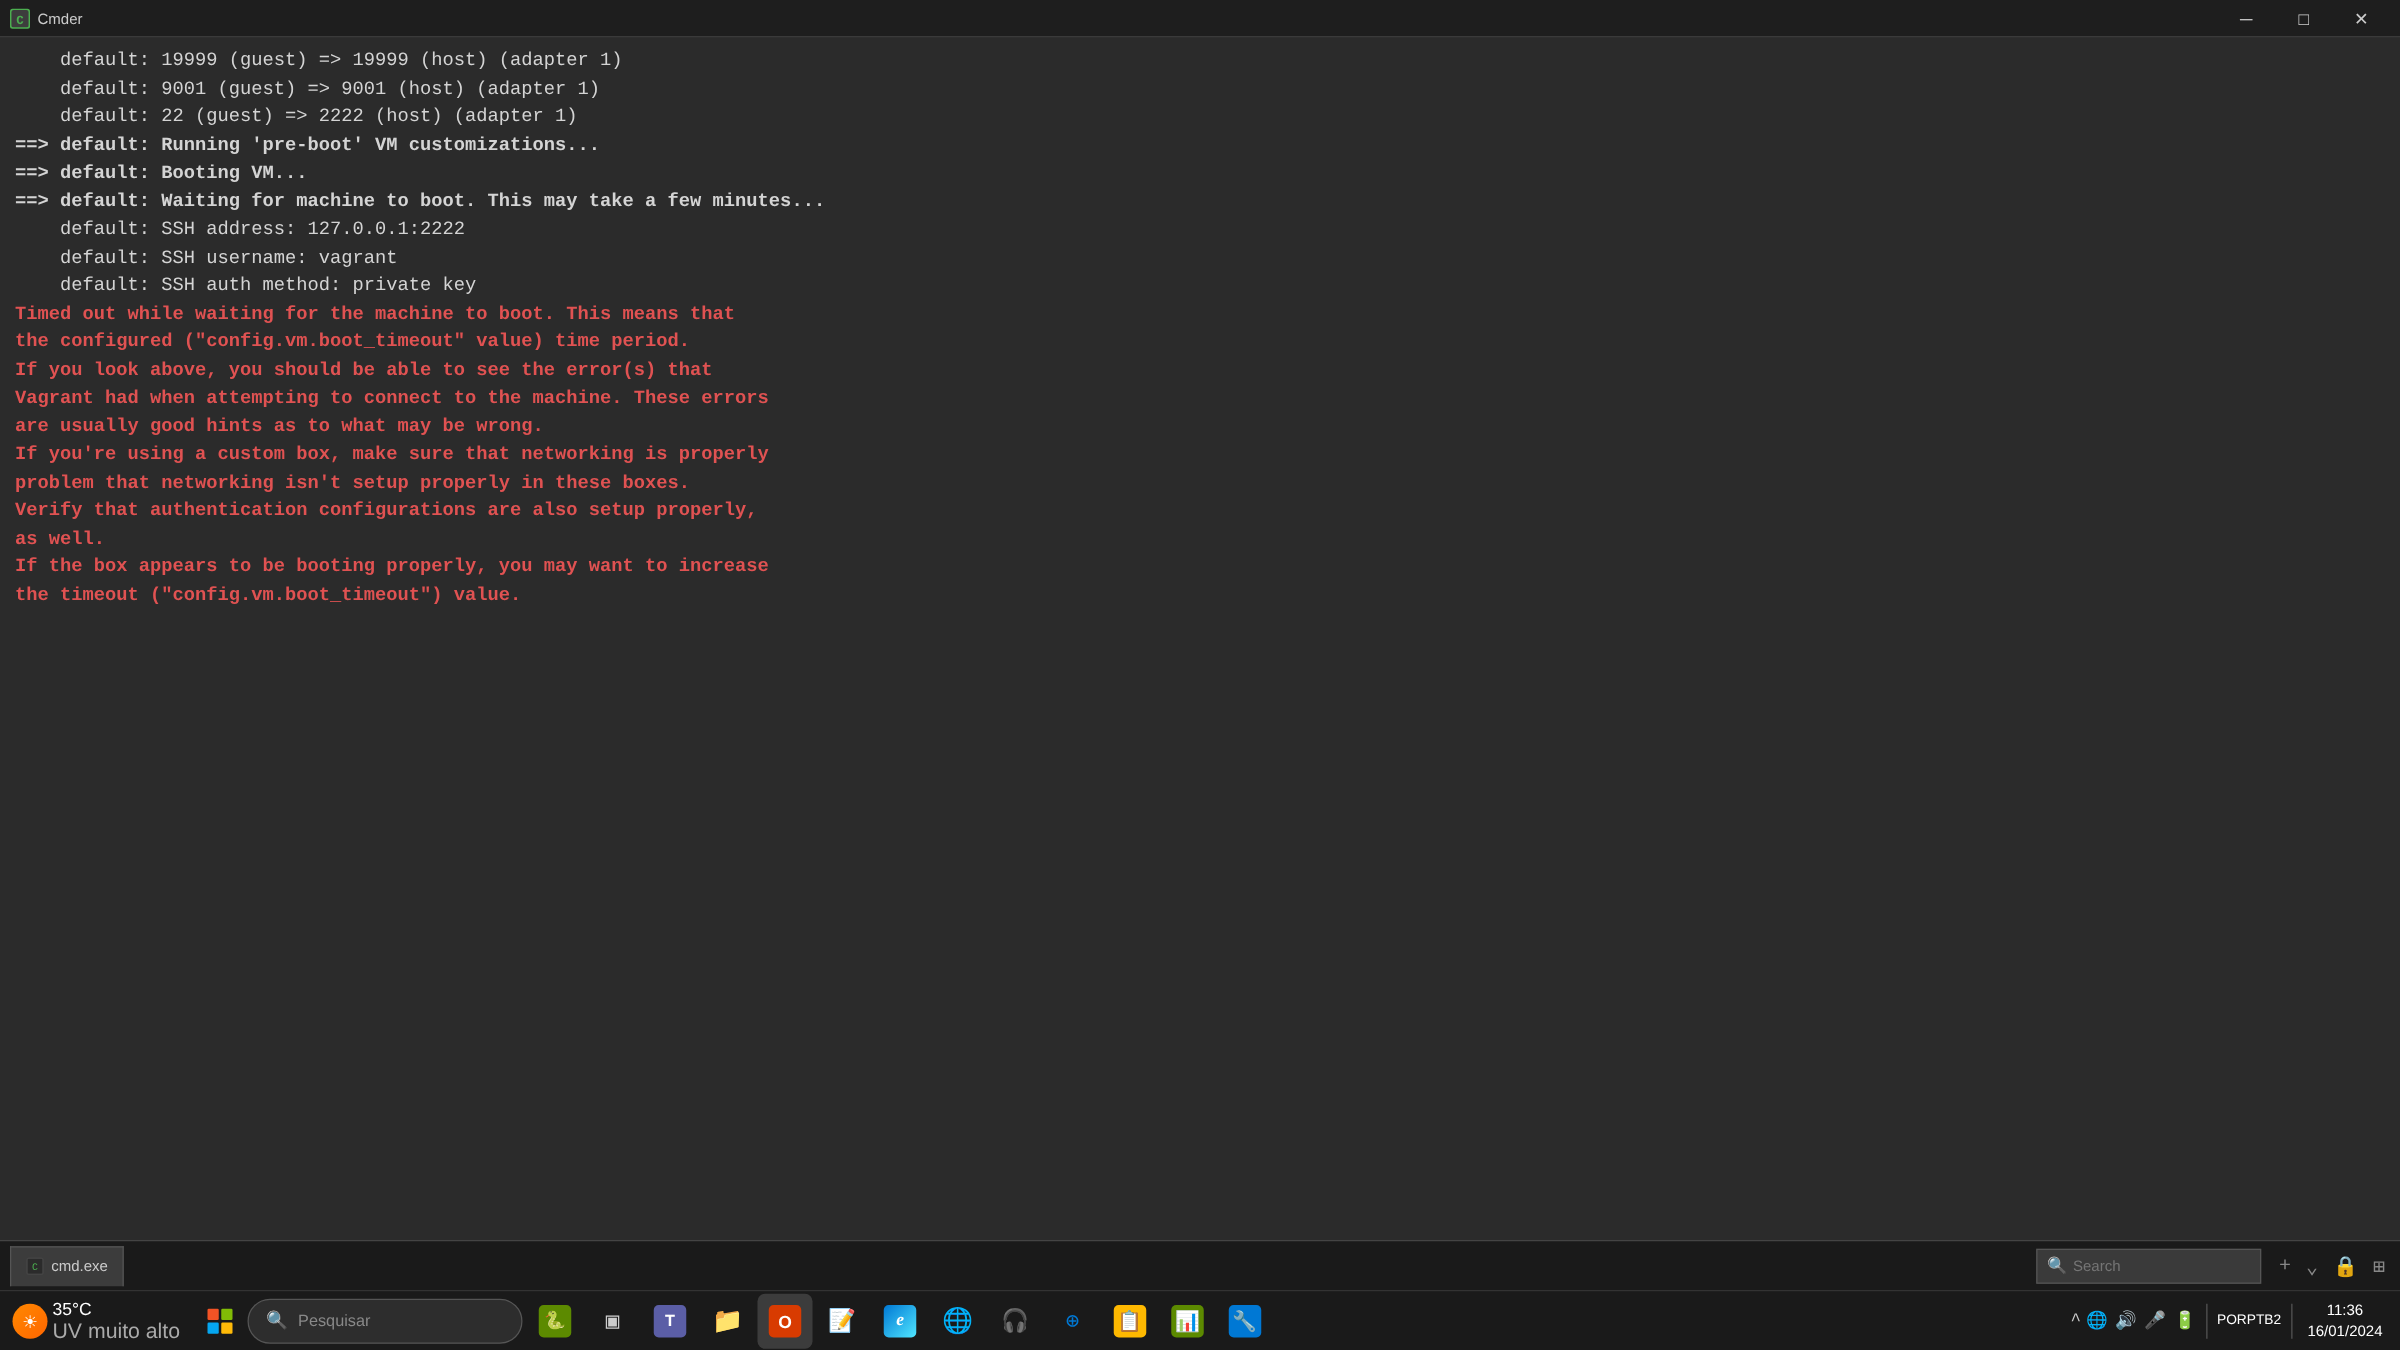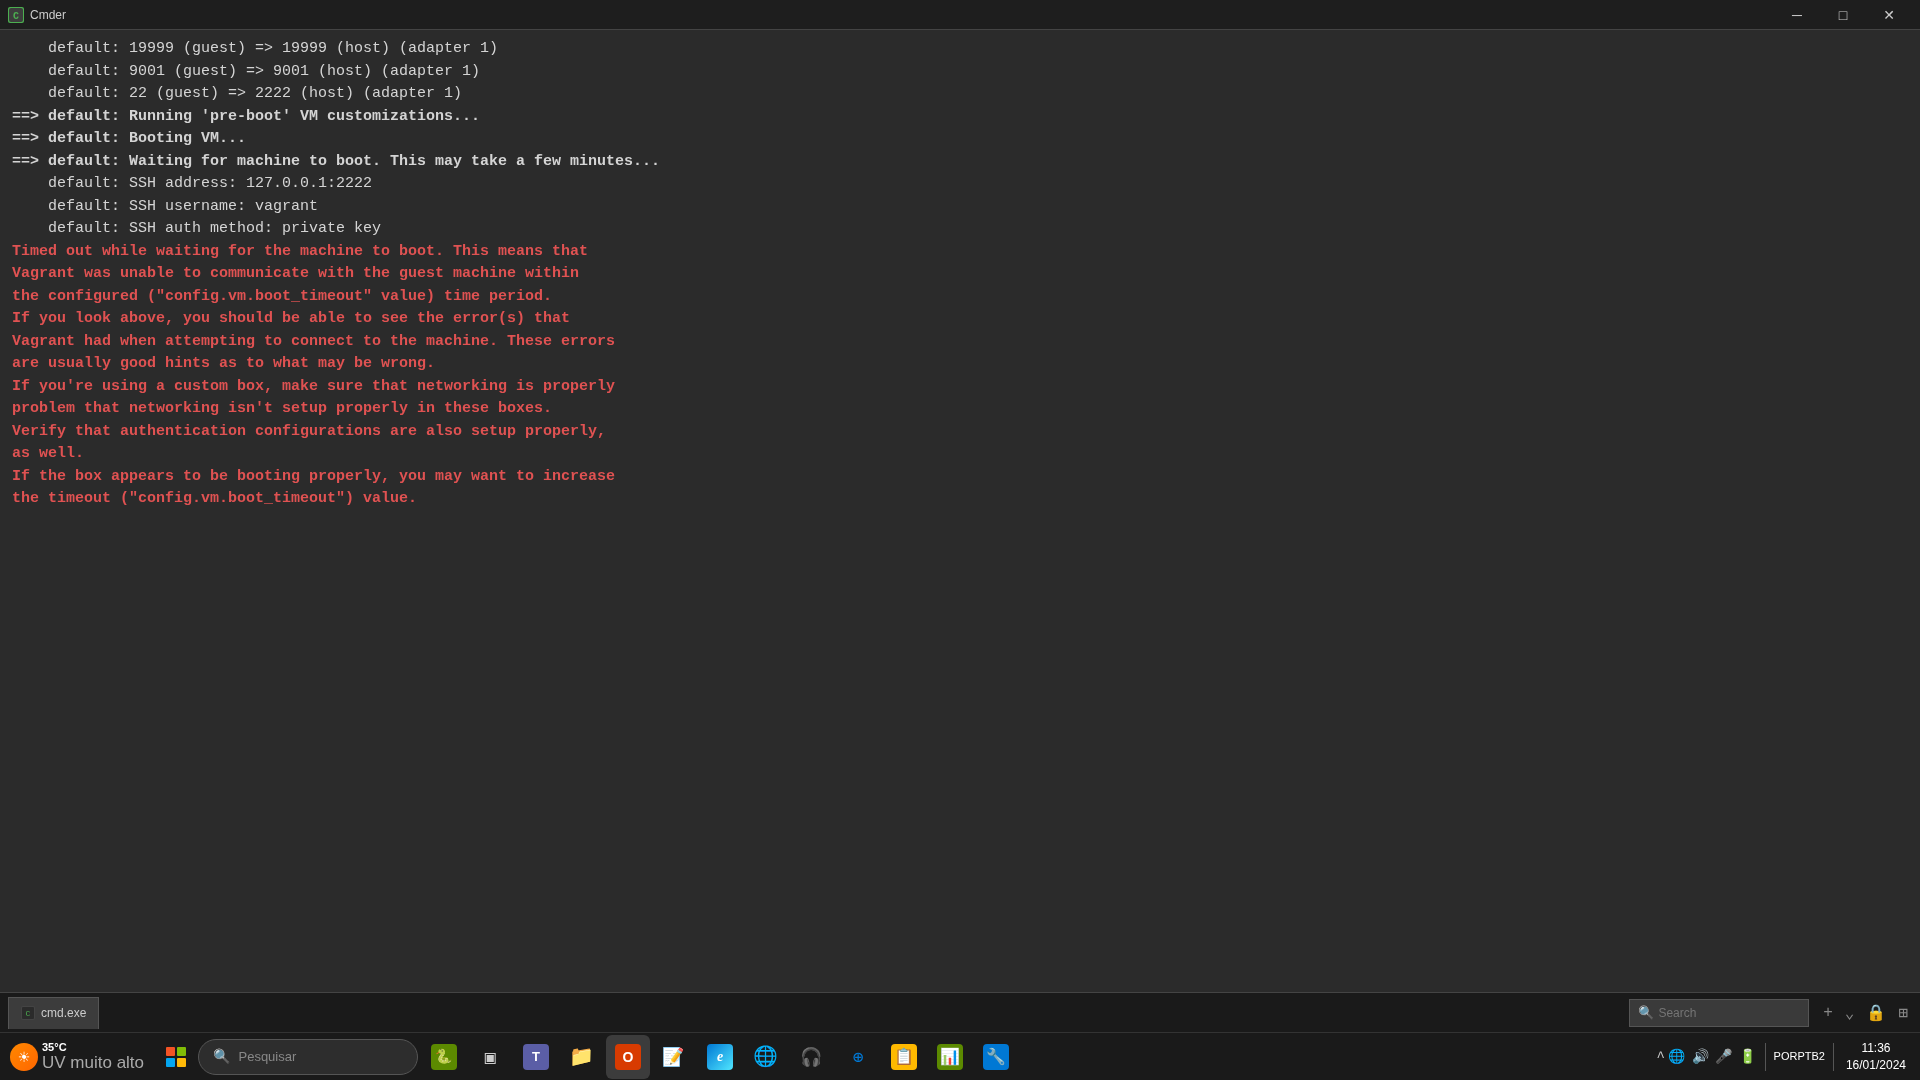--- a/index.html
+++ b/index.html
@@ -107,21 +107,20 @@
 <span class="line normal">    default: 19999 (guest) =&gt; 19999 (host) (adapter 1)</span>
     <span class="line normal">    default: 9001 (guest) =&gt; 9001 (host) (adapter 1)</span>
     <span class="line normal">    default: 22 (guest) =&gt; 2222 (host) (adapter 1)</span>
     <span class="line arrow">==&gt; default: Running 'pre-boot' VM customizations...</span>
     <span class="line arrow">==&gt; default: Booting VM...</span>
     <span class="line arrow">==&gt; default: Waiting for machine to boot. This may take a few minutes...</span>
     <span class="line normal">    default: SSH address: 127.0.0.1:2222</span>
     <span class="line normal">    default: SSH username: vagrant</span>
     <span class="line normal">    default: SSH auth method: private key</span>
     <span class="line red">Timed out while waiting for the machine to boot. This means that</span>
-    <span class="line red">Vagrant was unable to communicate with the guest machine within</span>
     <span class="line red">the configured ("config.vm.boot_timeout" value) time period.</span>
     <span class="line blank"></span>
     <span class="line red">If you look above, you should be able to see the error(s) that</span>
     <span class="line red">Vagrant had when attempting to connect to the machine. These errors</span>
     <span class="line red">are usually good hints as to what may be wrong.</span>
     <span class="line blank"></span>
     <span class="line red">If you're using a custom box, make sure that networking is properly</span>
     <span class="line red">problem that networking isn't setup properly in these boxes.</span>
     <span class="line red">Verify that authentication configurations are also setup properly,</span>
     <span class="line red">as well.</span>
@@ -152,21 +151,21 @@
       <span class="tab-action-btn">⊞</span>
     </div>
   </div>
 </div>
 
 <div class="taskbar">
 
   <div class="taskbar-weather">
     <div class="weather-circle">☀</div>
     <div class="weather-text">
-      <span style="font-weight:bold;font-size:11px;">35°C</span>
+      <span style="font-weight:normal;font-size:14px;">35°C</span>
       <span style="font-size:17px;color:#aaa;">UV muito alto</span>
     </div>
   </div>
 
   <div class="taskbar-app">
     <div class="start-icon">
       <div class="start-square" style="background:#f35325;"></div>
       <div class="start-square" style="background:#81bc06;"></div>
       <div class="start-square" style="background:#05a6f0;"></div>
       <div class="start-square" style="background:#ffba08;"></div>

